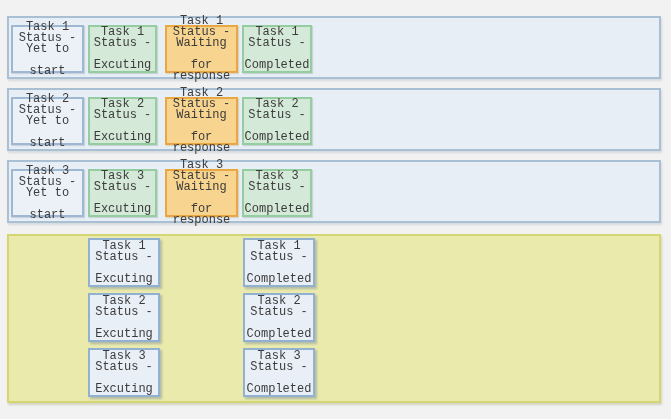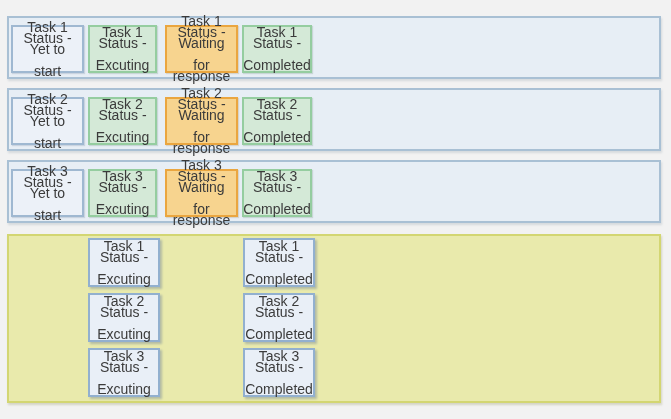--- a/index.html
+++ b/index.html
@@ -36,23 +36,24 @@
     box-shadow: 1px 2px 2px rgba(120,120,60,0.25);
   }
 
   .node {
     position: absolute;
     display: flex;
     flex-direction: column;
     align-items: center;
     justify-content: center;
     text-align: center;
-    font-size: 14px;
+    font-size: 12px;
     line-height: 11px;
     color: #3b3b3b;
+    font-family: Liberation Mono, monospace;
   }
   .node .l3 { margin-top: 11px; }
 
   
   .box { top: 7px; height: 48px; }
   .b1 { left: 2px;   width: 73px; }
   .b2 { left: 79px;  width: 69px; }
   .b3 { left: 156px; width: 73px; }
   .b4 { left: 233px; width: 70px; }
 

